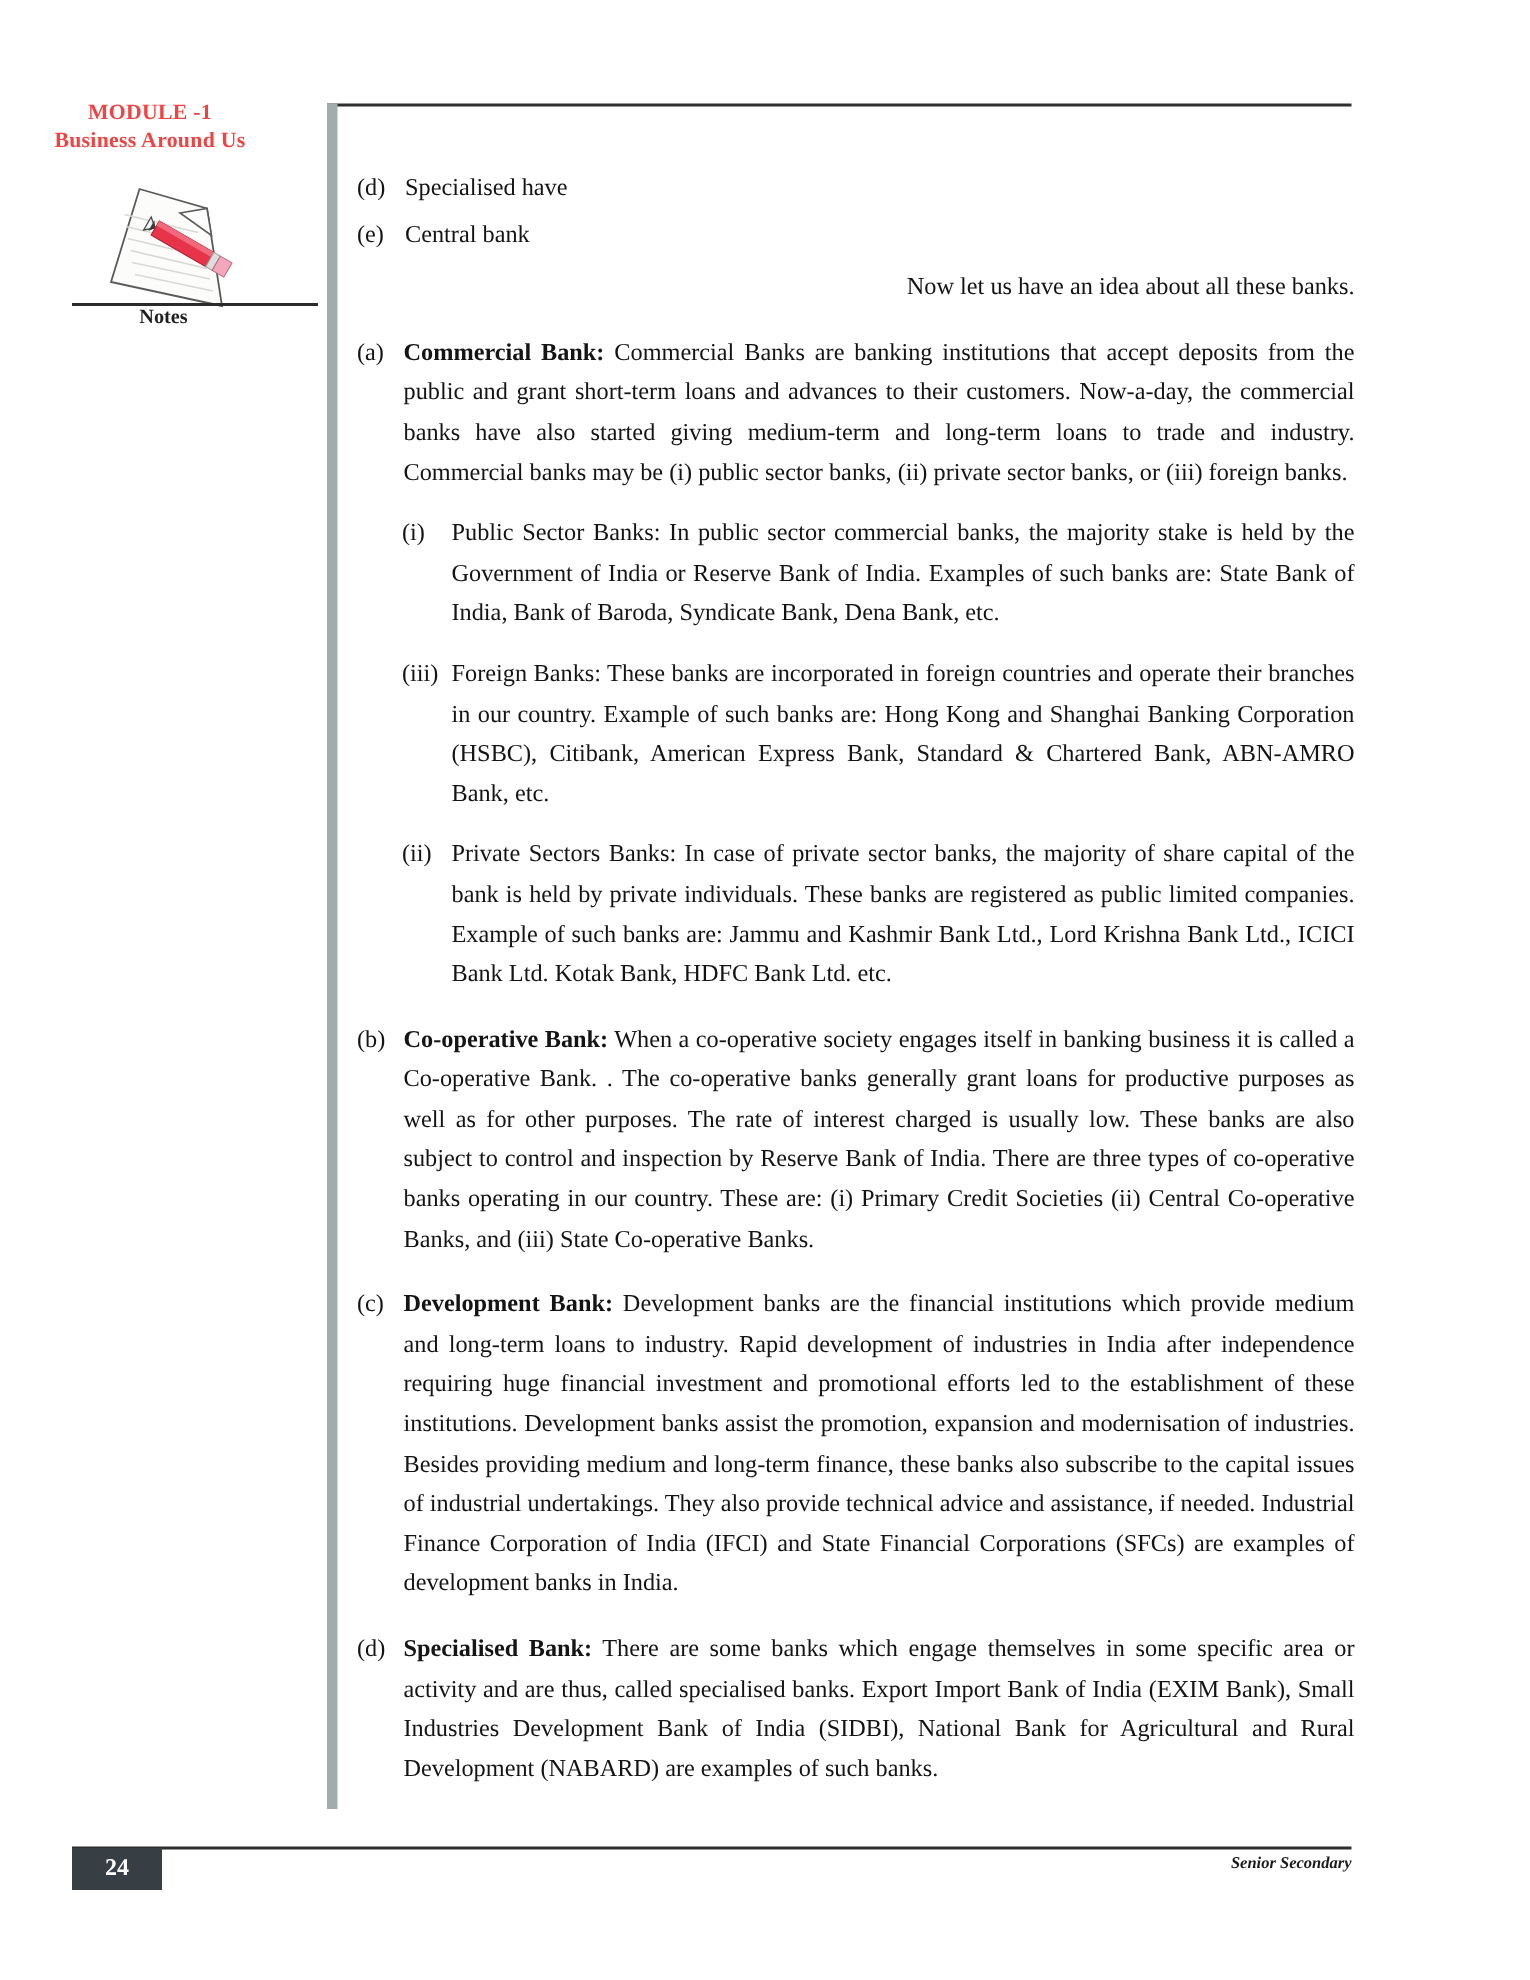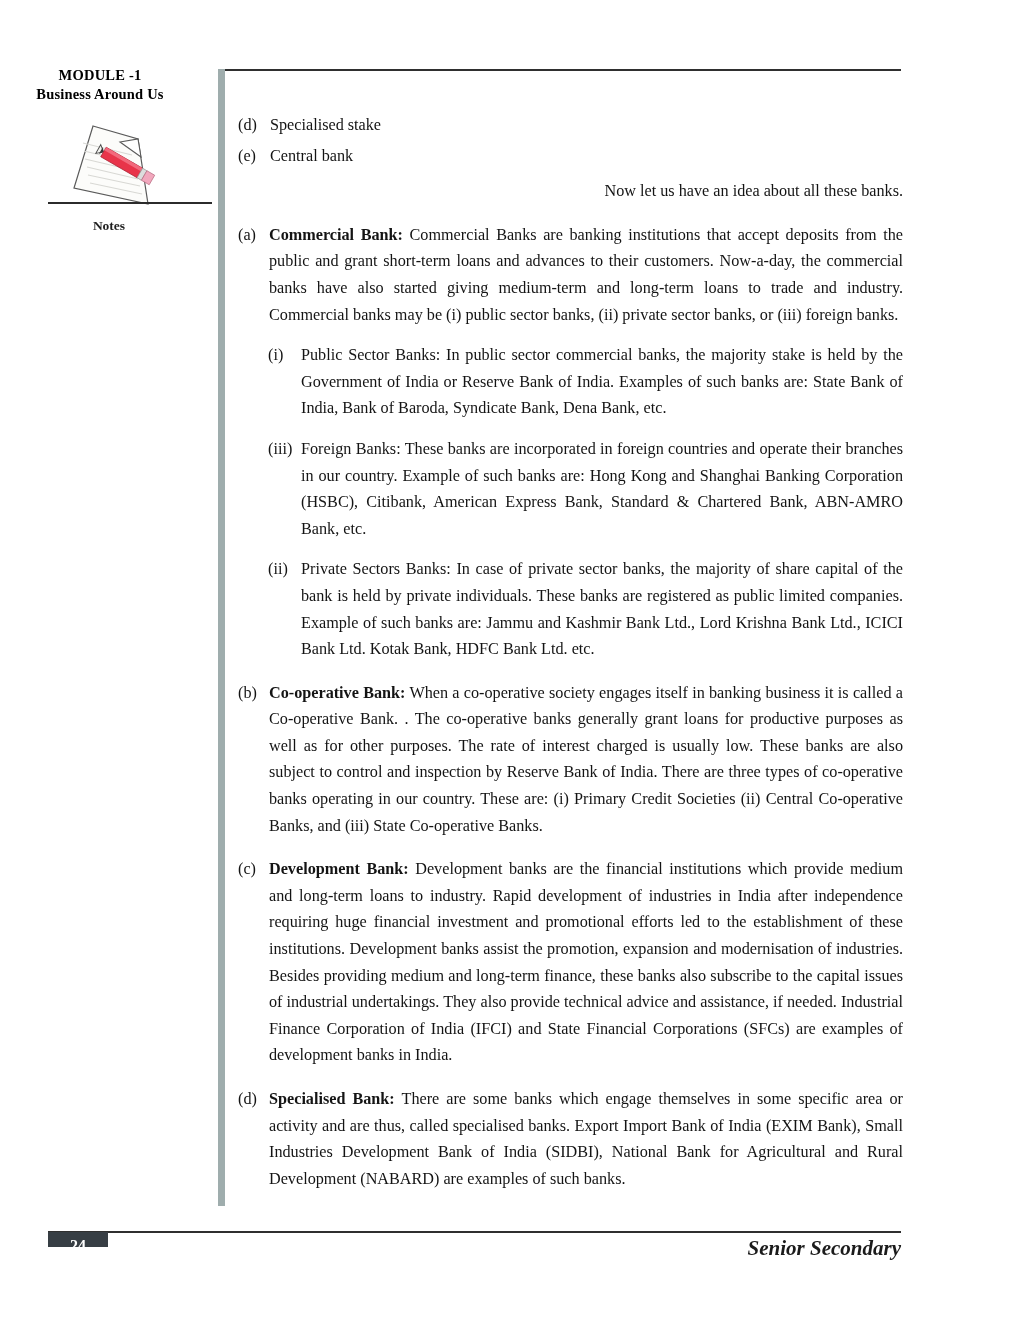--- a/index.html
+++ b/index.html
@@ -27,21 +27,21 @@
   #module-heading {
     position: absolute;
     left: 0;
     top: 66px;
     width: 200px;
     text-align: center;
     font-weight: bold;
     font-size: 14.5px;
     line-height: 19px;
     letter-spacing: .2px;
-    color: #000000;
+    color: #ef4444;
   }
   #module-heading .line2 { display: block; }
 
   #notes-icon {
     position: absolute;
     left: 60px;
     top: 116px;
     width: 120px;
     height: 92px;
   }
@@ -55,21 +55,20 @@
   }
   #notes-label {
     position: absolute;
     left: 0;
     top: 203px;
     width: 218px;
     text-align: center;
     font-weight: bold;
     font-size: 13.5px;
     color: #1f1f1f;
-    margin-top: 15px;
   }
 
   
   #top-rule {
     position: absolute;
     left: 218px;
     top: 69px;
     width: 683px;
     height: 2px;
     background: #2f2f2f;
@@ -147,21 +146,21 @@
     top: 1231px;
     width: 853px;
     height: 2px;
     background: #2f2f2f;
   }
   #page-box {
     position: absolute;
     left: 48px;
     top: 1232px;
     width: 60px;
-    height: 15px;
+    height: 28px;
     background: #373e44;
   }
   #page-number {
     position: absolute;
     left: 0;
     top: 0;
     width: 60px;
     height: 28px;
     line-height: 28px;
     text-align: center;
@@ -170,21 +169,21 @@
     font-size: 16px;
   }
   #footer-right {
     position: absolute;
     left: 601px;
     top: 1236px;
     width: 300px;
     text-align: right;
     font-weight: bold;
     font-style: italic;
-    font-size: 21px;
+    font-size: 11px;
     color: #1b1b1b;
   }
 </style>
 </head>
 <body>
 
 <div id="margin-col">
 
   <div id="module-heading">
     <span>MODULE -1</span>
@@ -216,21 +215,21 @@
   <div id="notes-label">Notes</div>
 </div>
 
 <div id="top-rule"></div>
 <div id="side-bar"></div>
 
 <div id="content">
 
   <div class="simple-item">
     <span class="mk">(d)</span>
-    <span>Specialised stake</span>
+    <span>Specialised have</span>
   </div>
 
   <div class="simple-item">
     <span class="mk">(e)</span>
     <span>Central bank</span>
   </div>
 
   <p class="lead">Now let us have an idea about all these banks.</p>
 
   <div class="blk">

